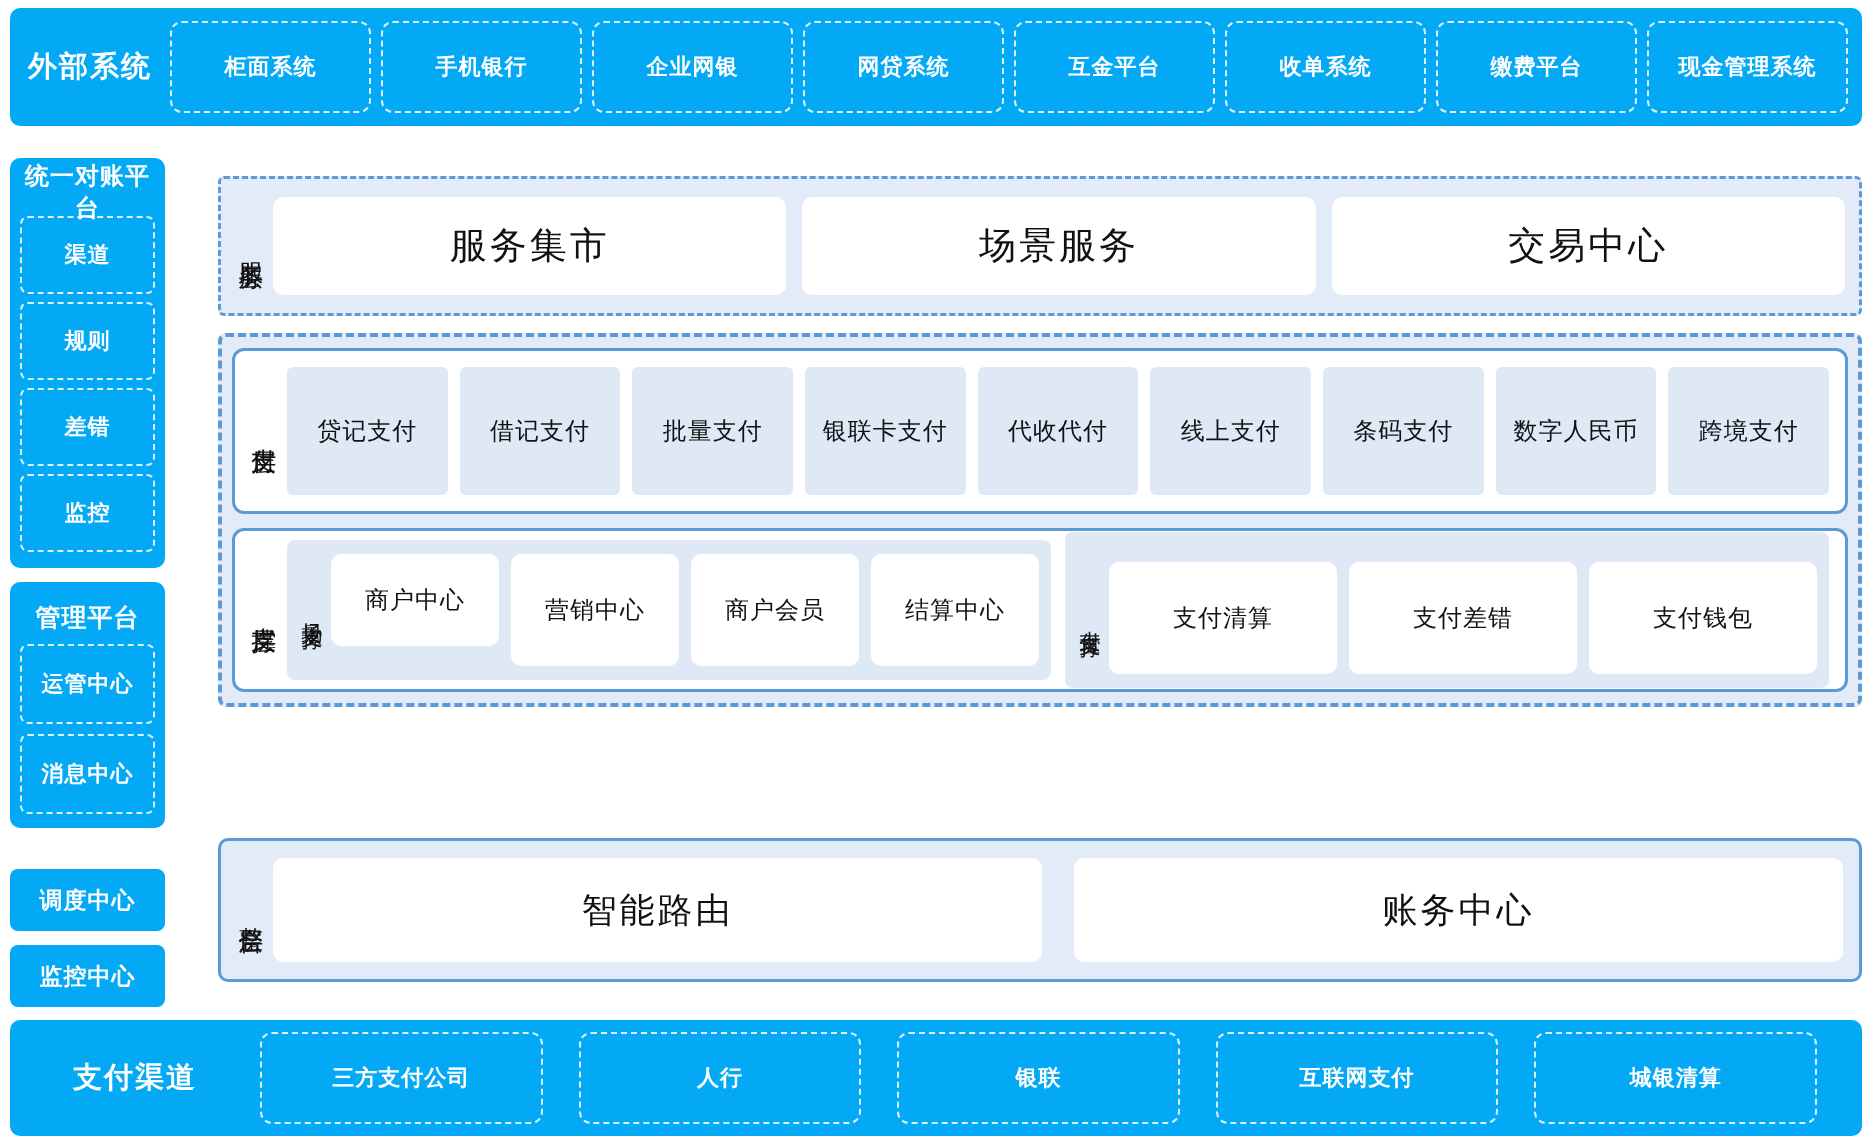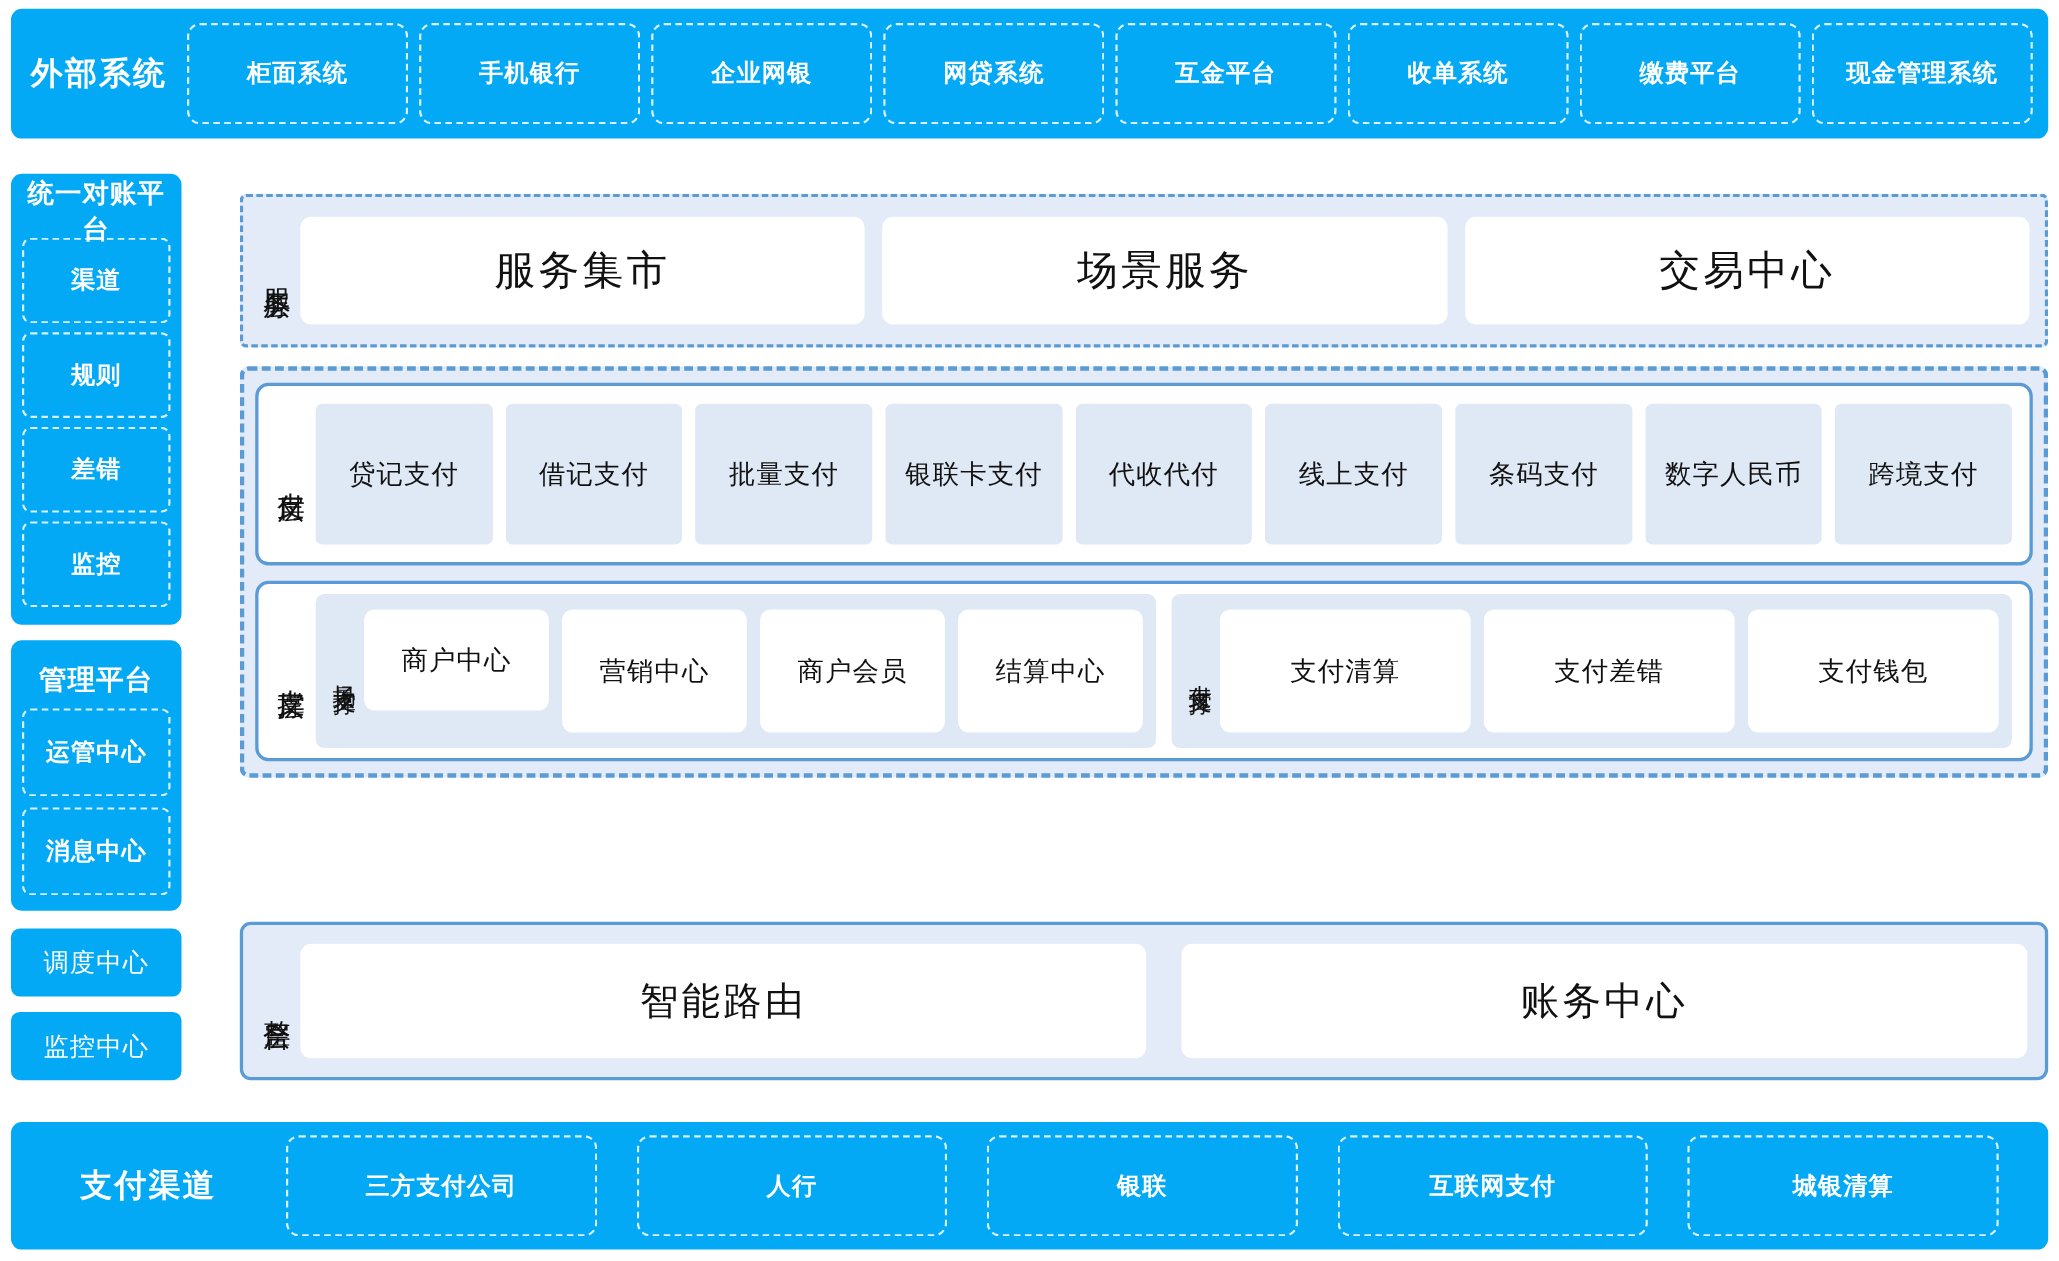--- a/index.html
+++ b/index.html
@@ -73,22 +73,23 @@
     color: #ffffff;
     font-size: 22px;
     font-weight: bold;
     letter-spacing: 1px;
   }
   .side-solo {
     background: #03a9f4;
     border-radius: 8px;
     color: #ffffff;
     font-size: 23px;
-    font-weight: normal;
-    letter-spacing: 1px;
+    font-weight: bold;
+    letter-spacing: 1px;
+    margin-top: 25px;
   }
 
   
   .layer-dashdot {
     background: #e2ebf7;
     border: 3px dashed #5b9bd5;
     border-radius: 6px;
   }
   .layer-dashed {
     background: #e2ebf7;
@@ -221,21 +222,21 @@
   <div class="support-group" style="flex:1; height:140px; padding:0 12px 0 6px; margin-right:14px;">
     <div class="group-label vert center" style="width:38px; height:112px;">场景支撑</div>
     <div style="display:flex; flex:1; gap:12px;">
       <div class="support-tile center" style="flex:1; height:92px;">商户中心</div>
       <div class="support-tile center" style="flex:1; height:112px;">营销中心</div>
       <div class="support-tile center" style="flex:1; height:112px;">商户会员</div>
       <div class="support-tile center" style="flex:1; height:112px;">结算中心</div>
     </div>
   </div>
 
-  <div class="support-group" style="flex:1; height:140px; padding:0 12px 0 6px;">
+  <div class="support-group" style="flex:1; height:140px; padding:16px 12px 0 6px;">
     <div class="group-label vert center" style="width:38px; height:112px;">支付支撑</div>
     <div style="display:flex; flex:1; gap:12px;">
       <div class="support-tile center" style="flex:1; height:112px;">支付清算</div>
       <div class="support-tile center" style="flex:1; height:112px;">支付差错</div>
       <div class="support-tile center" style="flex:1; height:112px;">支付钱包</div>
     </div>
   </div>
 </div>
 
 <div class="abs layer-solid" style="left:218px; top:838px; width:1644px; height:144px; display:flex; align-items:center; padding:0 16px 0 8px;">

